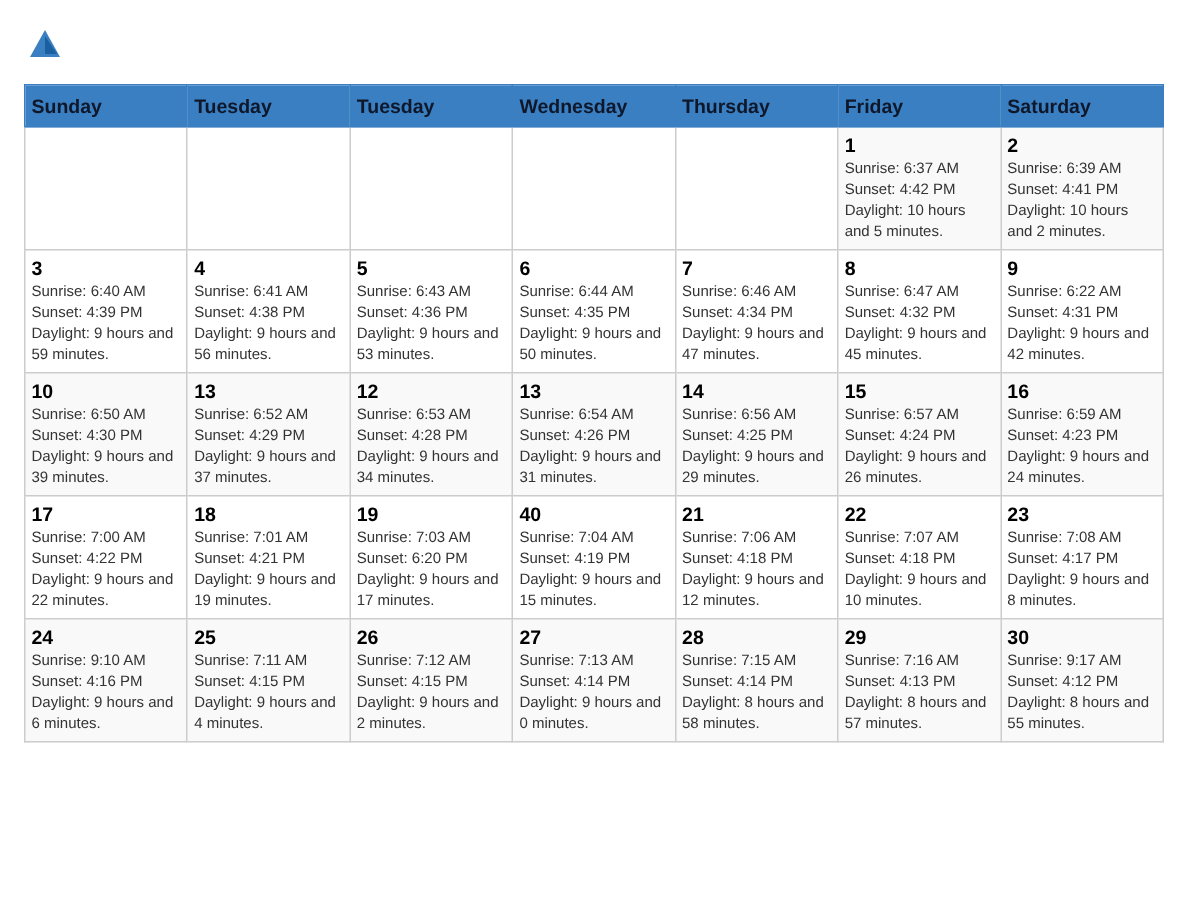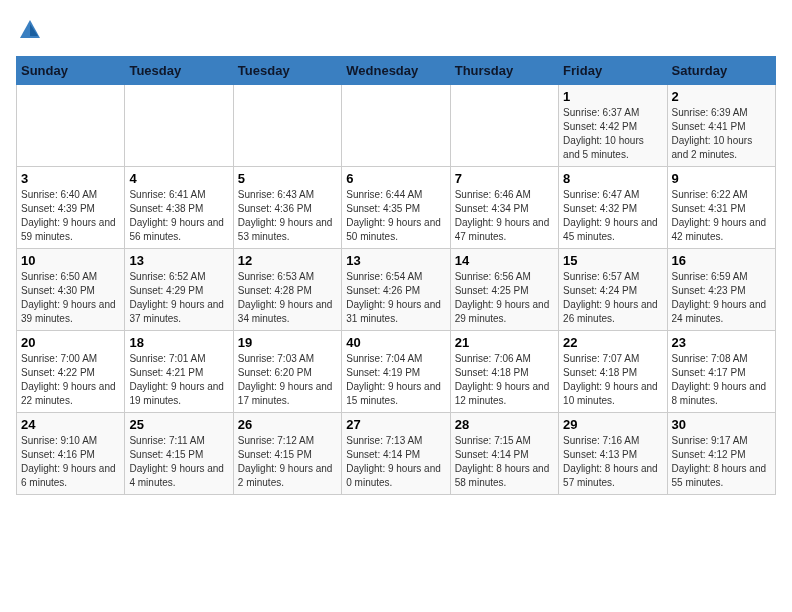--- a/index.html
+++ b/index.html
@@ -243,21 +243,21 @@
         <td>
           <span class="day-number">16</span>
           <div class="day-info">Sunrise: 6:59 AM
 Sunset: 4:23 PM
 Daylight: 9 hours
 and 24 minutes.</div>
         </td>
       </tr>
       <tr>
         <td>
-          <span class="day-number">20</span>
+          <span class="day-number">17</span>
           <div class="day-info">Sunrise: 7:00 AM
 Sunset: 4:22 PM
 Daylight: 9 hours
 and 22 minutes.</div>
         </td>
         <td>
           <span class="day-number">18</span>
           <div class="day-info">Sunrise: 7:01 AM
 Sunset: 4:21 PM
 Daylight: 9 hours

